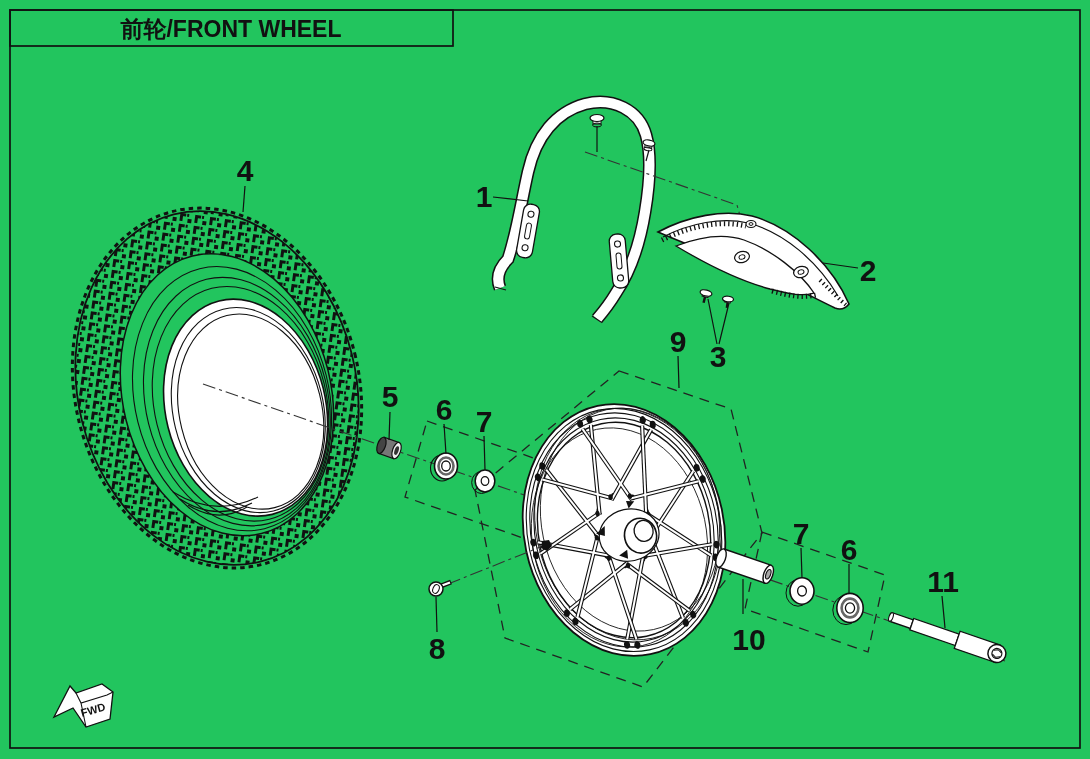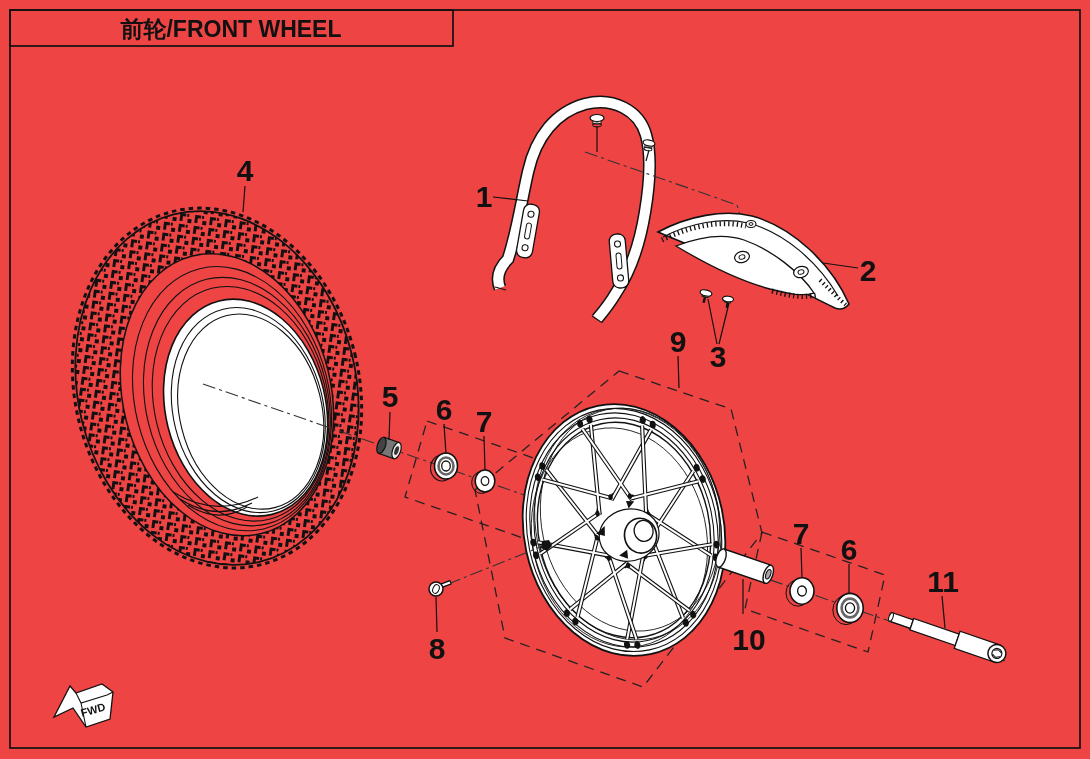--- a/index.html
+++ b/index.html
@@ -1,17 +1,17 @@
 <!DOCTYPE html>
 <html><head>
 <meta charset="utf-8">
 <style>
   html,body { margin:0; padding:0; background:#e8e8e8; }
   #page {
-    position:relative; width:1090px; height:759px; background:#ef4444;
+    position:relative; width:1090px; height:759px; background:#22c55e;
     font-family:"Liberation Sans", sans-serif; overflow:hidden;
   }
   svg { position:absolute; left:0; top:0; }
   .ln   { stroke:#111; fill:none; }
   .callout { font:bold 30px "Liberation Sans", sans-serif; fill:#111; text-anchor:middle; }
   .title-text { font:bold 23px "Liberation Sans", sans-serif; fill:#111; text-anchor:middle; }
   .fwd-text { font:bold 11px "Liberation Sans", sans-serif; fill:#111; }
   .leader { stroke:#111; stroke-width:1.2; fill:none; }
   .dash  { stroke:#222; stroke-width:1.3; fill:none; stroke-dasharray:10 7; }
   .dashdot { stroke:#333; stroke-width:1.1; fill:none; stroke-dasharray:13 4 3 4; }

